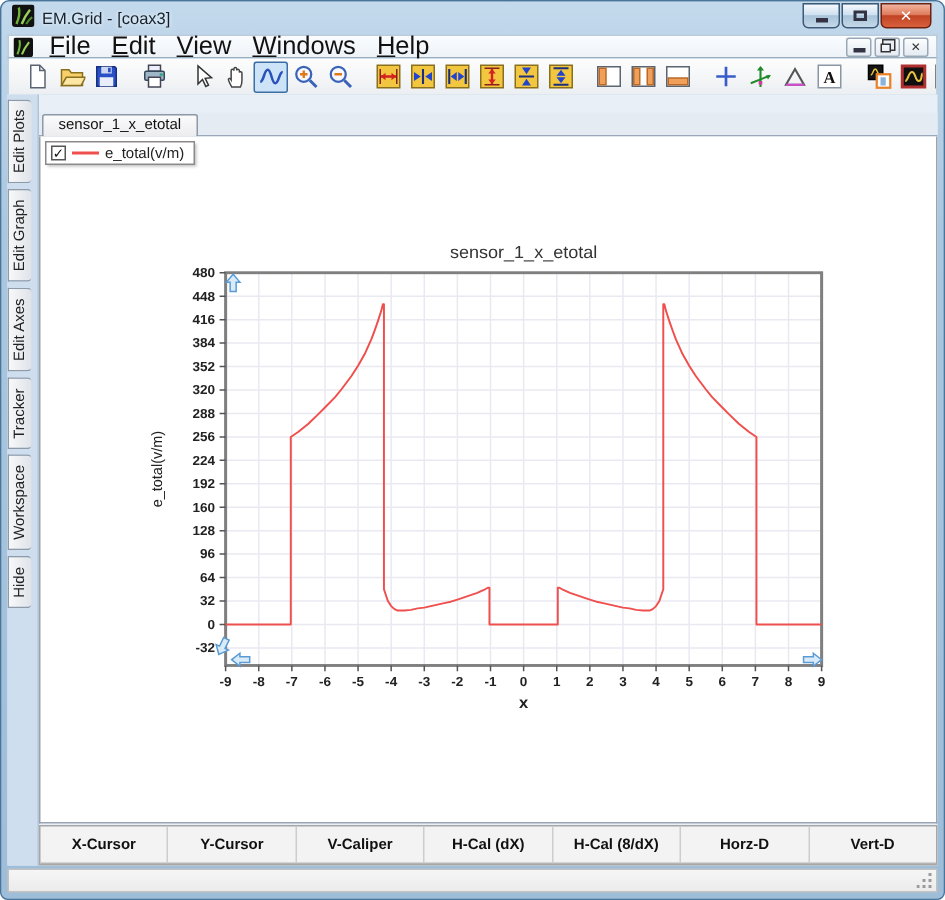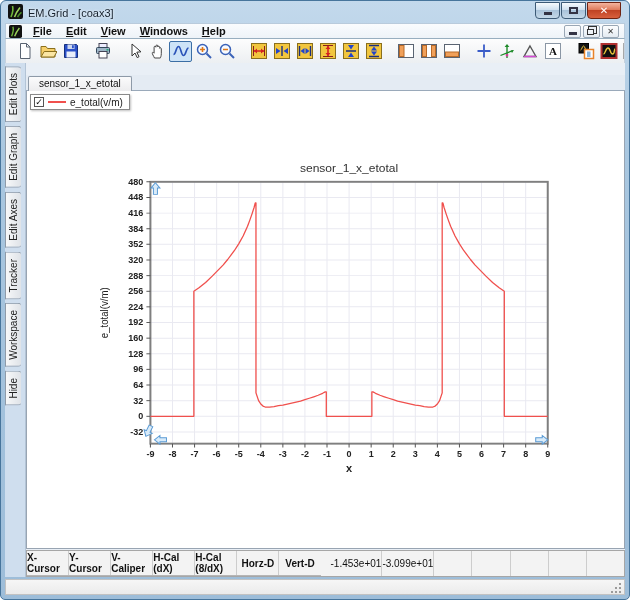--- a/index.html
+++ b/index.html
@@ -14,21 +14,21 @@
   .winbtns { position:absolute; top:0; right:8px; display:flex; }
   .winbtn { width:25px; height:17px; margin-left:1px; border:1px solid #3c5a76; border-radius:0 0 4px 4px;
     background:linear-gradient(#f6fafd,#cfe0ef 45%,#a9c3da 50%,#c4d8e8); display:flex; align-items:center; justify-content:center;
     font-size:9px; color:#223; }
   .winbtn.close { width:34px; background:linear-gradient(#f3b49e,#de7b5c 45%,#c04324 50%,#d8603d); color:#fff; border-color:#6e2312; font-size:10px; }
   .glyph-min { width:8px; height:3px; background:#334; margin-top:6px; }
   .glyph-max { width:9px; height:7px; border:2px solid #334; }
   
   .menubar { position:absolute; top:22px; left:4px; right:4px; height:16px; background:linear-gradient(#fafcfe,#eef3f8);
     border:1px solid #b9cbdc; border-bottom-color:#98aebf; display:flex; align-items:center; padding:0 3px; }
-  .menu-item { font-size:11px; color:#111; padding:0 7px;font-weight:bold; }
+  .menu-item { font-size:17px; color:#111; padding:0 7px; }
   .menu-item u { text-decoration:underline; }
   .mdi-btns { margin-left:auto; display:flex; gap:2px; padding-right:2px; }
   .mdi-btn { width:17px; height:13px; border:1px solid #9aa7b5; border-radius:2px; background:linear-gradient(#fcfdfe,#e4ebf2);
     display:flex; align-items:center; justify-content:center; font-size:8px; color:#333; }
   .glyph-restore { width:7px; height:6px; border:1px solid #333; box-shadow:2px -2px 0 -0px #e9eef4, 2px -2px 0 1px #333; margin:2px 2px 0 0; }
   
   .toolbar { position:absolute; top:38px; left:4px; right:4px; height:24px; background:linear-gradient(#fdfdfd,#eceff2);
     border-left:1px solid #c6d2de; border-right:1px solid #c6d2de; display:flex; align-items:center; padding-left:3px; overflow:hidden; }
   .tb-grip { width:4px; height:18px; margin-right:4px; background:repeating-linear-gradient(#bbb 0 1px, #fff 1px 3px); border-radius:2px; }
   .tb-btn { width:23px; height:21px; display:flex; align-items:center; justify-content:center; border:1px solid transparent; border-radius:2px; flex:none; }
@@ -430,29 +430,20 @@
       <div class="ctable">
         <div class="row hdr" id="ct-headers">
             <div class="cell">X-Cursor</div>
             <div class="cell">Y-Cursor</div>
             <div class="cell">V-Caliper</div>
             <div class="cell">H-Cal (dX)</div>
             <div class="cell">H-Cal (8/dX)</div>
             <div class="cell">Horz-D</div>
             <div class="cell">Vert-D</div>
           </div>
-        <div class="row" id="ct-values">
-            <div class="cell">-1.453e+01</div>
-            <div class="cell">-3.099e+01</div>
-            <div class="cell"></div>
-            <div class="cell"></div>
-            <div class="cell"></div>
-            <div class="cell"></div>
-            <div class="cell"></div>
-          </div>
       </div>
     </div>
   </div>
 
   <div class="statusbar">
     <span class="grip"><svg width="12" height="12">
           <g fill="#9b9b9b">
             <rect x="8" y="8" width="2" height="2"></rect>
             <rect x="8" y="4" width="2" height="2"></rect>
             <rect x="4" y="8" width="2" height="2"></rect>

